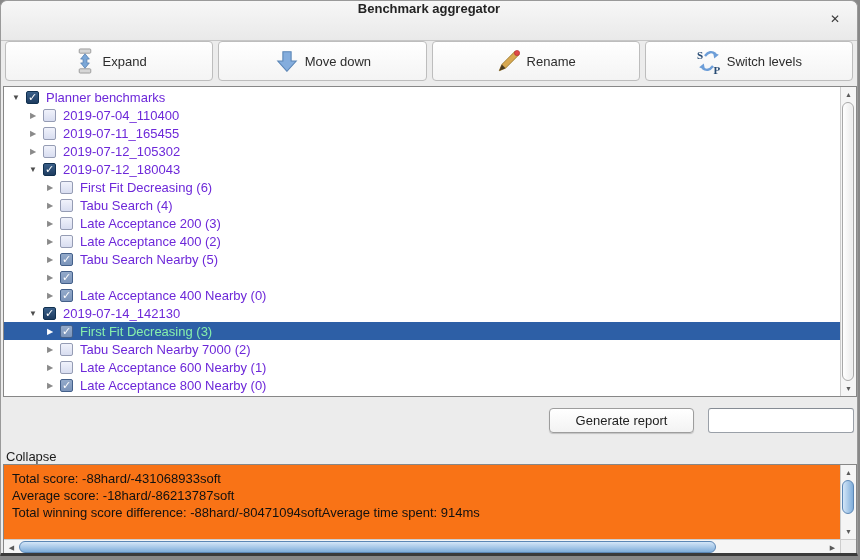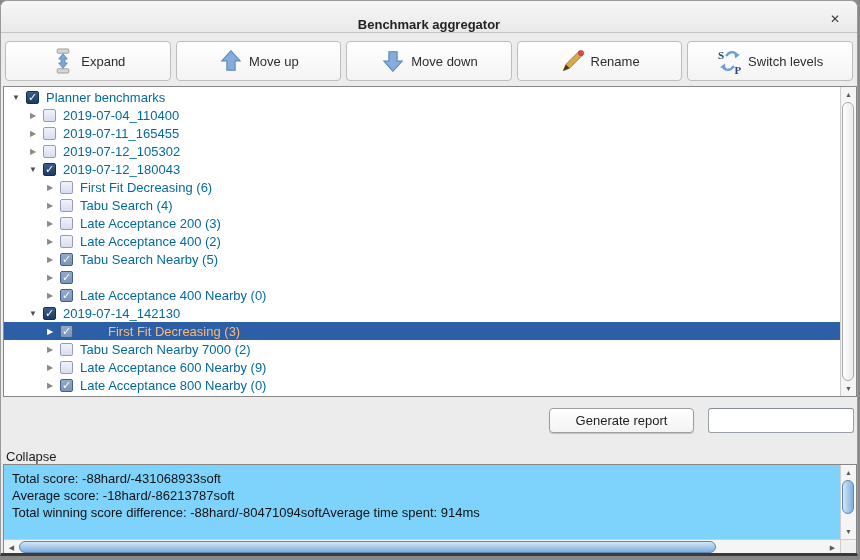--- a/index.html
+++ b/index.html
@@ -4,24 +4,24 @@
 <style>
   * { margin:0; padding:0; box-sizing:border-box; }
   html,body { width:860px; height:560px; background:#888; font-family:"Liberation Sans", sans-serif; }
   .window{
     position:relative; width:858px; height:556px; background:#ececec;
     border:1px solid #9a9a9a; border-bottom:3px solid #3a3a3a;
     border-radius:7px 7px 0 0; overflow:hidden;
   }
   
   .titlebar{
-    position:absolute; left:0; top:0; width:100%; height:32px;
+    position:absolute; left:0; top:0; width:100%; height:40px;
     background:linear-gradient(#f7f7f7,#e9e9e9);
     border-bottom:1px solid #c6c6c6; border-radius:6px 6px 0 0;
-    display:flex; align-items:flex-end; justify-content:center;
+    display:flex; align-items:flex-start; justify-content:center;
   }
   .title{ font-size:13px; font-weight:bold; color:#242424; }
   .close-btn{
     position:absolute; right:14px; top:10px; width:16px; height:16px;
     display:flex; align-items:center; justify-content:center;
     font-size:12px; color:#3a3a3a; cursor:default;
   }
   
   .toolbar{
     position:absolute; left:0; top:38px; width:100%; height:44px;
@@ -35,33 +35,33 @@
   }
   .tool-btn .icon{ width:26px; height:26px; display:inline-flex; }
   
   .tree-panel{
     position:absolute; left:2px; top:85px; width:854px; height:311px;
     background:#fff; border:1px solid #878787;
   }
   .tree-rows{ position:absolute; left:0; top:1px; width:837px; height:306px; overflow:hidden; }
   .tree-row{ display:flex; align-items:center; height:18px; width:100%; }
   .tree-row.selected{ background:var(--selection); }
-  .tree-row.selected .row-label{ color:#fdba74;margin-left:28px; }
+  .tree-row.selected .row-label{ color:#86efac; }
   .tree-row.selected .disclosure{ color:#fff; }
   .disclosure{ width:12px; margin-right:4px; font-size:8px; text-align:center; color:#8a8a8a; flex:0 0 auto; }
   .disclosure.expanded{ color:#4d4d4d; }
   .checkbox{
     width:13px; height:13px; margin-right:7px; flex:0 0 auto;
     border-radius:2px; display:flex; align-items:center; justify-content:center;
     font-size:11px; line-height:11px; color:#fff;
   }
   .check-none{ background:linear-gradient(#f0f2fb,#d8ddf0); border:1px solid #959cb4; }
   .check-dark{ background:linear-gradient(#3a5f88,var(--checkbox-dark)); border:1px solid #10304f; }
   .check-steel{ background:linear-gradient(#93aaca,var(--checkbox-steel)); border:1px solid #44608a; }
-  .row-label{ font-size:13px; color:#0369a1; white-space:nowrap; }
+  .row-label{ font-size:13px; color:#6d28d9; white-space:nowrap; }
   
   .vscroll{
     position:absolute; right:0; top:0; width:16px; height:100%;
     background:#f5f5f5; border-left:1px solid #cdcdcd;
   }
   .scroll-arrow{
     position:absolute; left:0; width:15px; height:15px;
     display:flex; align-items:center; justify-content:center;
     font-size:7px; color:#5a5a5a;
   }
@@ -95,21 +95,21 @@
   }
   .report-field{
     position:absolute; left:707px; top:407px; width:146px; height:25px;
     border:1px solid #9aa0a8; border-top-color:#868c94; border-radius:3px;
     background:#fff; font-size:13px; padding:0 4px; font-family:"Liberation Sans",sans-serif;
   }
   
   .details-label{ position:absolute; left:5px; top:448px; font-size:13px; color:#1c1c1c; }
   .details-panel{
     position:absolute; left:2px; top:463px; width:854px; height:92px;
-    background:#7dd3fc; border:1px solid #878787;
+    background:#f97316; border:1px solid #878787;
   }
   .details-text{ position:absolute; left:8px; top:5px; width:820px; }
   .details-line{ font-size:13px; color:#111; line-height:17px; white-space:nowrap; }
   .details-vscroll{ height:74px; }
   .details-hscroll{ width:837px; }
   .scroll-corner{
     position:absolute; right:0; bottom:0; width:16px; height:16px;
     background:#f0f0f0; border-left:1px solid #cdcdcd; border-top:1px solid #cdcdcd;
   }
 </style>
@@ -130,28 +130,20 @@
           <rect x="6" y="1" width="12" height="4.4" rx="1" fill="#d6d6d6" stroke="#9b9b9b"></rect>
           <rect x="6" y="21.6" width="12" height="4.4" rx="1" fill="#d6d6d6" stroke="#9b9b9b"></rect>
           <polygon points="12,6 7.5,11.5 10,11.5 10,15.5 7.5,15.5 12,21 16.5,15.5 14,15.5 14,11.5 16.5,11.5" fill="#7ba7d7" stroke="#527db0" stroke-width="0.8"></polygon>
         </svg>
       </span>
       <span>Expand</span>
     </button>
     <button class="tool-btn">
       <span class="icon">
         <svg viewBox="0 0 24 24" width="26" height="26">
-          <polygon points="12,2.5 3.5,12 8.2,12 8.2,20.5 15.8,20.5 15.8,12 20.5,12" fill="#84addd" stroke="#5a85b6" stroke-width="1"></polygon>
-        </svg>
-      </span>
-      <span>Move up</span>
-    </button>
-    <button class="tool-btn">
-      <span class="icon">
-        <svg viewBox="0 0 24 24" width="26" height="26">
           <polygon points="12,21.5 3.5,12 8.2,12 8.2,3.5 15.8,3.5 15.8,12 20.5,12" fill="#84addd" stroke="#5a85b6" stroke-width="1"></polygon>
         </svg>
       </span>
       <span>Move down</span>
     </button>
     <button class="tool-btn">
       <span class="icon">
         <svg viewBox="0 0 24 24" width="26" height="26">
           <polygon points="3,21 5.4,15.2 17.8,2.8 21.2,6.2 8.8,18.6" fill="#d8a850" stroke="#9a7a30" stroke-width="0.8"></polygon>
           <polygon points="3,21 5.4,15.2 8.8,18.6" fill="#4a3a20"></polygon>
@@ -247,21 +239,21 @@
     <span class="row-label">First Fit Decreasing (3)</span>
   </div>
         <div class="tree-row" style="padding-left: 40px;">
     <span class="disclosure collapsed">▶</span>
     <span class="checkbox check-none"></span>
     <span class="row-label">Tabu Search Nearby 7000 (2)</span>
   </div>
         <div class="tree-row" style="padding-left: 40px;">
     <span class="disclosure collapsed">▶</span>
     <span class="checkbox check-none"></span>
-    <span class="row-label">Late Acceptance 600 Nearby (9)</span>
+    <span class="row-label">Late Acceptance 600 Nearby (1)</span>
   </div>
         <div class="tree-row" style="padding-left: 40px;">
     <span class="disclosure collapsed">▶</span>
     <span class="checkbox check-steel">✓</span>
     <span class="row-label">Late Acceptance 800 Nearby (0)</span>
   </div>
       </div>
     <div class="vscroll" style="height:309px;">
       <span class="scroll-arrow" style="top:0;">▲</span>
       <div class="thumb-white" style="top:15px; height:279px;"></div>

